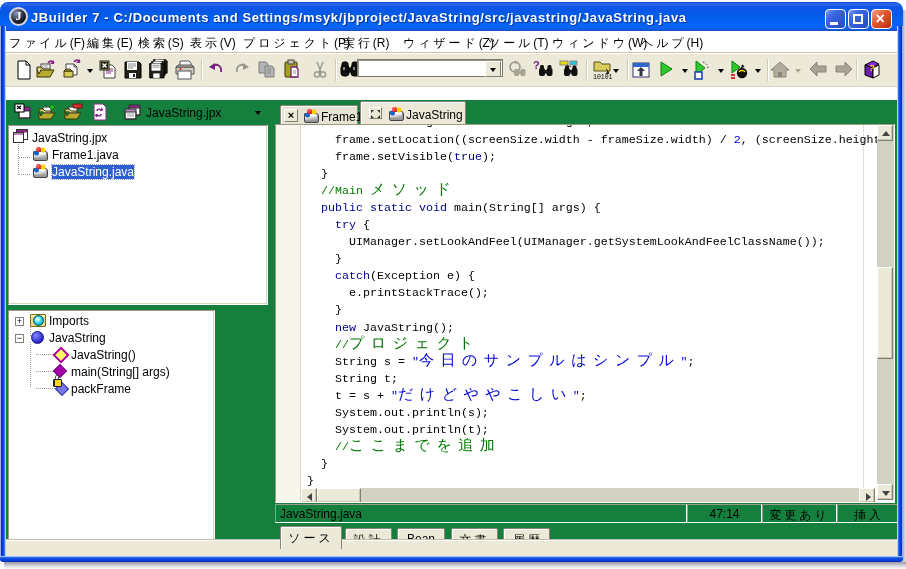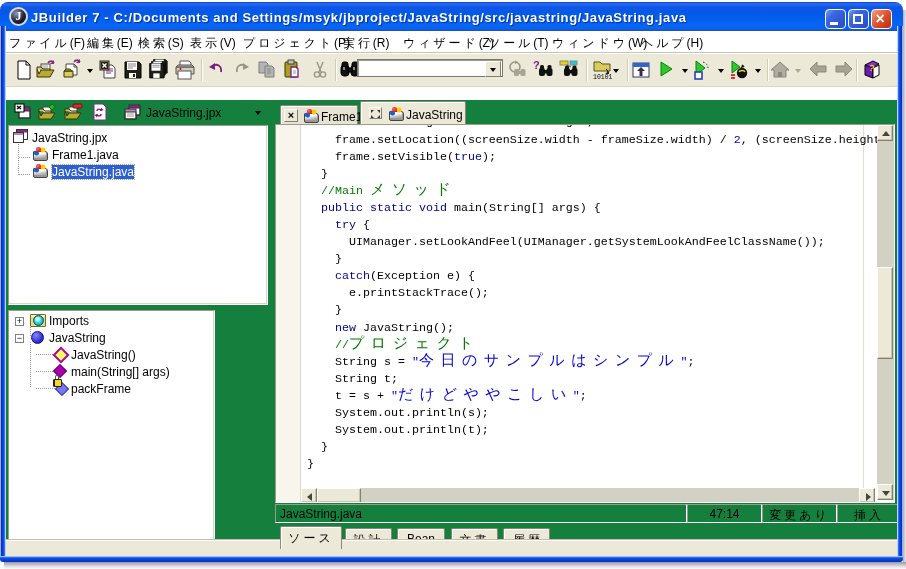--- a/index.html
+++ b/index.html
@@ -398,20 +398,21 @@
     <span class="kw">catch</span>(Exception e) {
       e.printStackTrace();
     }
     <span class="kw">new</span> JavaString();
     <span class="cm">//<span class="cj">プロジェクト</span></span>
     String s = <span class="st">"<span class="cj">今日のサンプルはシンプル</span>"</span>;
     String t;
     t = s + <span class="st">"<span class="cj">だけどややこしい</span>"</span>;
     System.out.println(s);
     System.out.println(t);
+    <span class="cm">//<span class="cj">ここまでを追加</span></span>
   }
 }</div></div>
        <div id="vsb" class="sb">
          <div class="sbtn" style="left:0;top:0;width:16px;height:16px">
               <div class="tri" style="left:4px;top:5px;border-left:4px solid transparent;border-right:4px solid transparent;border-bottom:5px solid #444"></div>
             </div>
          <div class="thumb" style="left:0;top:142px;width:16px;height:92px"></div>
          <div class="sbtn" style="left:0;top:359px;width:16px;height:16px">
               <div class="tri" style="left:4px;top:6px;border-left:4px solid transparent;border-right:4px solid transparent;border-top:5px solid #444"></div>
             </div>

